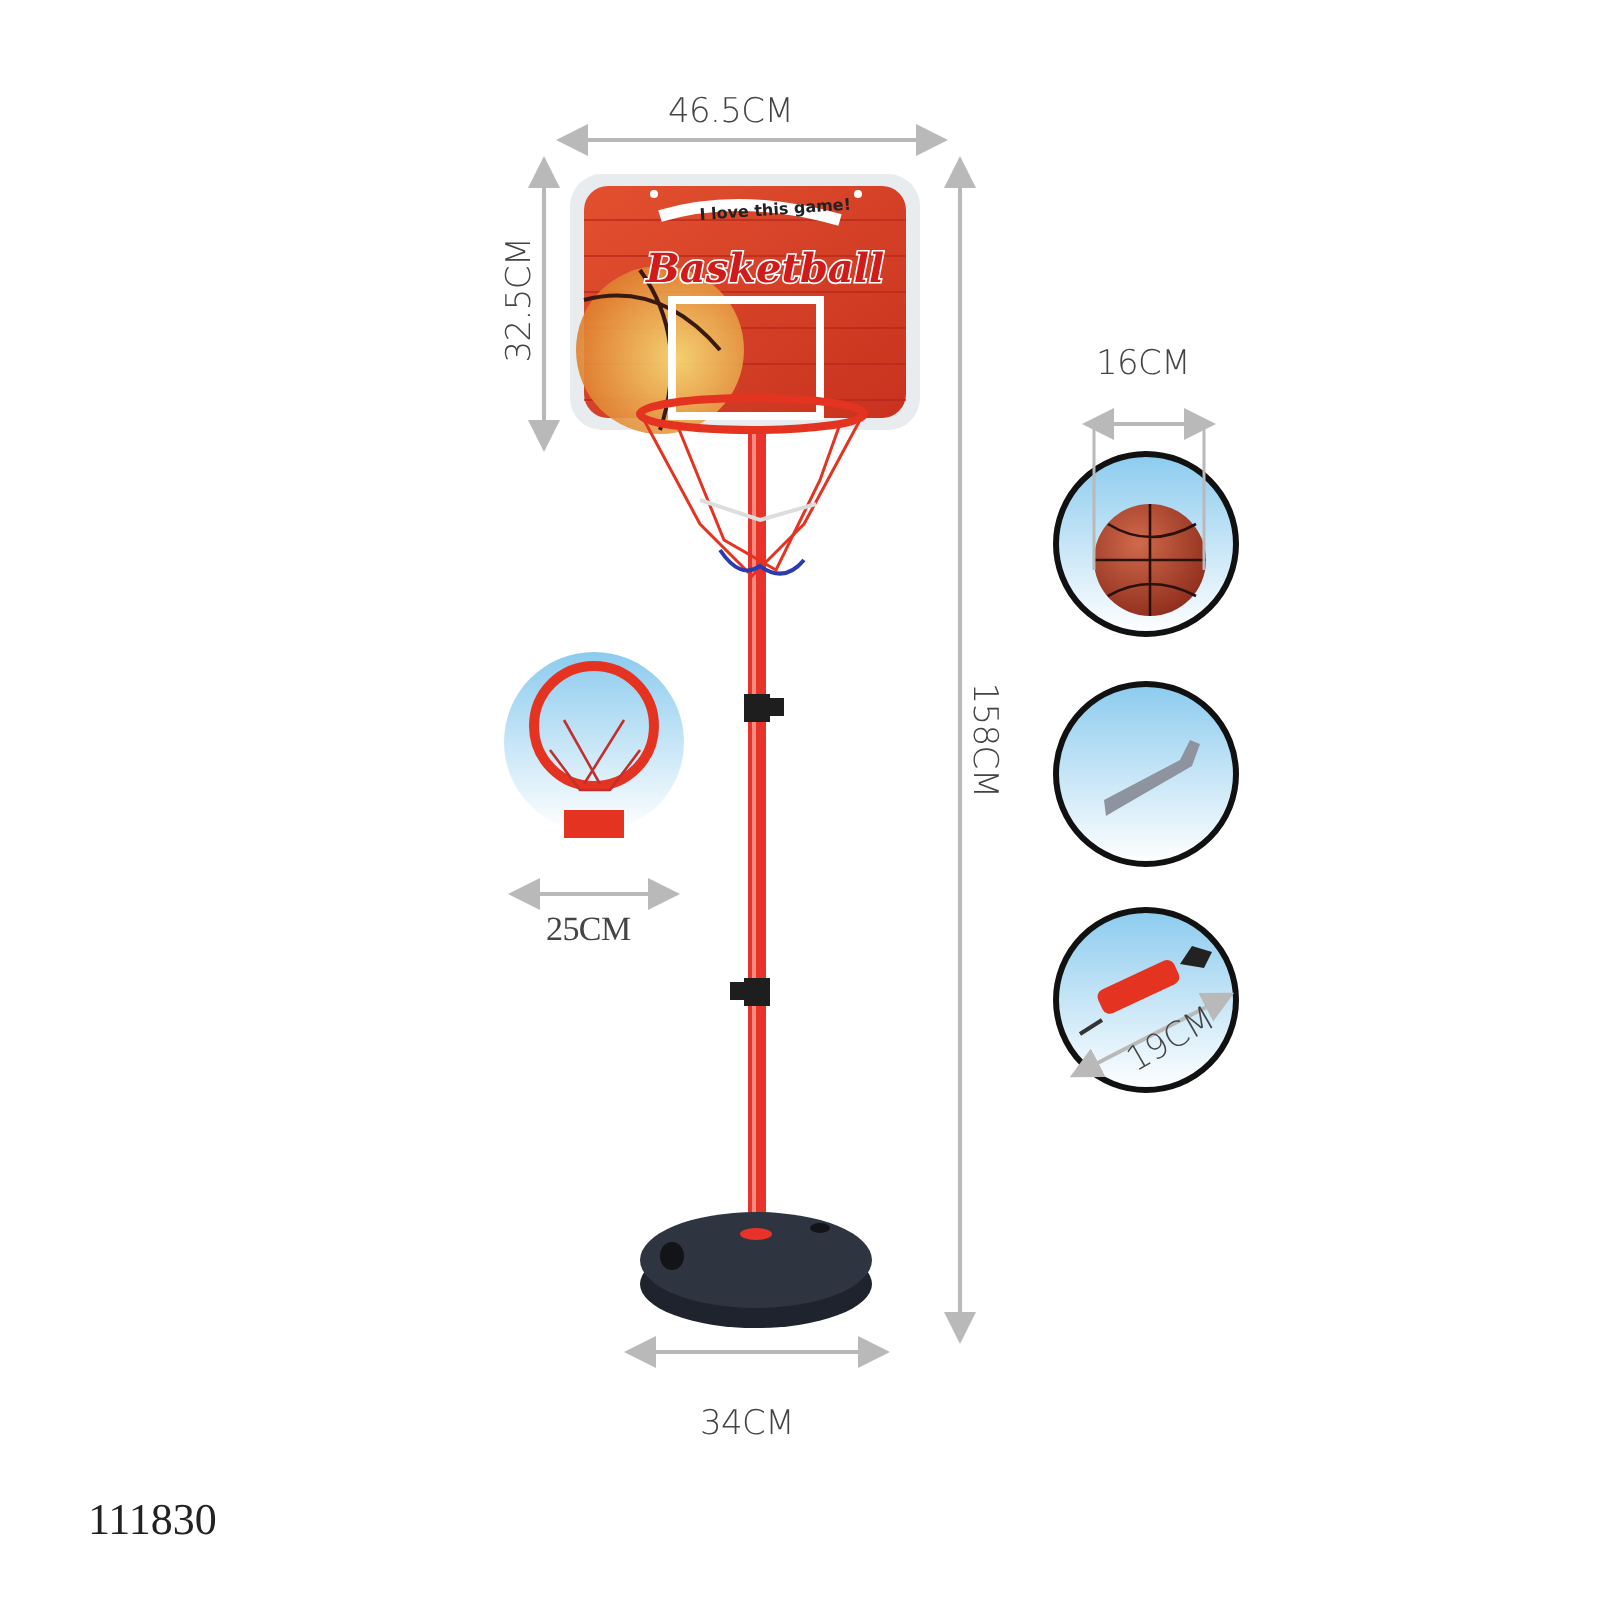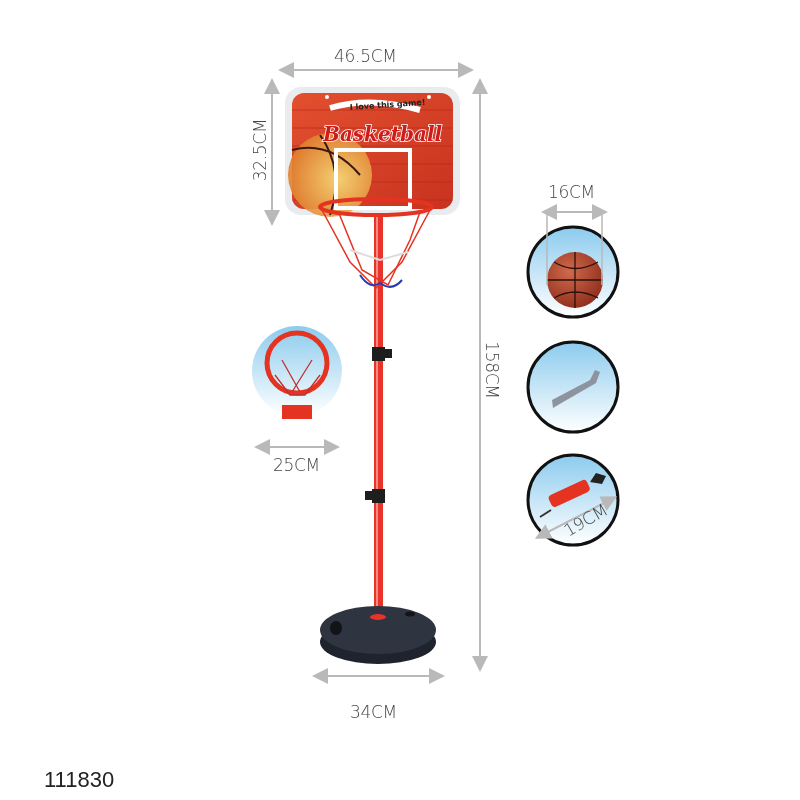--- a/index.html
+++ b/index.html
@@ -1,18 +1,18 @@
 <!DOCTYPE html>
 <html><head>
 <meta charset="utf-8">
 <style>
   html,body{margin:0;padding:0;background:#fff;}
   body{width:800px;height:800px;position:relative;overflow:hidden;font-family:"Liberation Sans",sans-serif;}
   .lbl{position:absolute;color:#444;font-size:17px;font-family:"DejaVu Sans",sans-serif;font-weight:300;letter-spacing:-0.3px;}
-  .code{position:absolute;left:44px;top:767px;font-size:22px;color:#222;font-family:Liberation Sans, sans-serif;}
+  .code{position:absolute;left:44px;top:747px;font-size:22px;color:#222;font-family:Liberation Serif, serif;}
   svg{position:absolute;left:0;top:0;}
 </style>
 </head>
 <body>
 
 <svg width="800" height="800" viewBox="0 0 800 800">
   <defs>
     <linearGradient id="circ" x1="0" y1="0" x2="0" y2="1">
       <stop offset="0" stop-color="#8ccbee"></stop>
       <stop offset="1" stop-color="#ffffff"></stop>
@@ -120,16 +120,16 @@
     <line x1="540" y1="517" x2="551" y2="510" stroke="#333" stroke-width="2"></line>
     <path d="M590,482 L596,473 L606,476 L602,484 Z" fill="#222"></path>
     <line x1="542" y1="535" x2="610" y2="500" stroke="#b9b9b9" stroke-width="2" marker-start="url(#ah)" marker-end="url(#ah)"></line>
   </g>
 </svg>
 
 <div class="lbl" style="left:334px;top:46px;text-align:center;">46.5CM</div>
 <div class="lbl" style="left:225px;top:140px;transform:rotate(-90deg);transform-origin:center;width:70px;text-align:center;">32.5CM</div>
 <div class="lbl" style="left:462px;top:360px;transform:rotate(90deg);width:60px;text-align:center;">158CM</div>
 <div class="lbl" style="left:350px;top:702px;">34CM</div>
-<div class="lbl" style="left:273px;top:455px;">25CM</div>
-<div class="lbl" style="left:548px;top:182px;">16CM</div>
+<div class="lbl" style="left:273px;top:455px;font-family:Liberation Serif, serif;">25CM</div>
+<div class="lbl" style="left:548px;top:172px;">16CM</div>
 <div class="lbl" style="left:562px;top:510px;transform:rotate(-30deg);">19CM</div>
 <div class="code">111830</div>
 
 </body></html>

